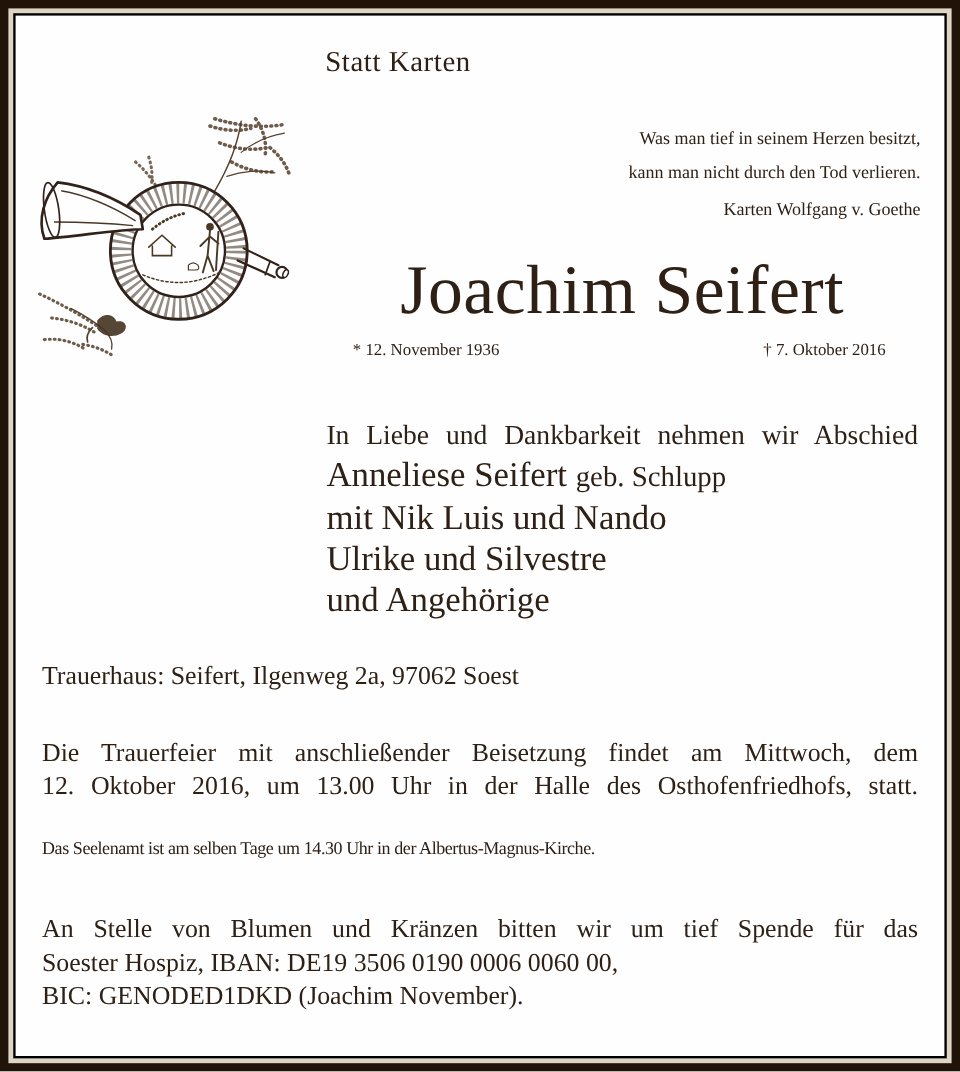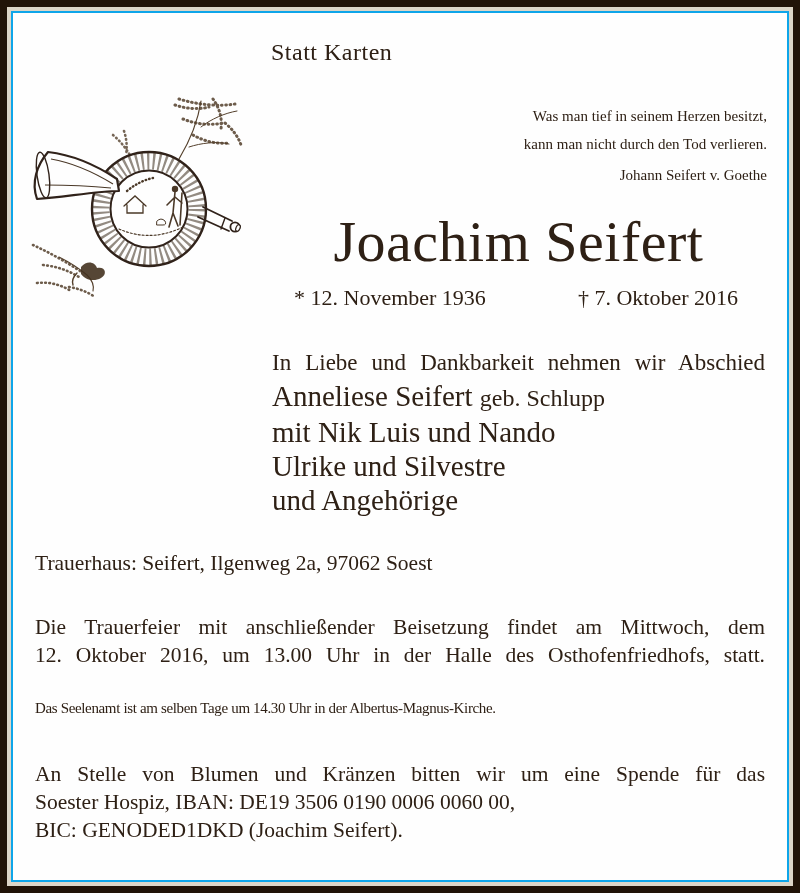--- a/index.html
+++ b/index.html
@@ -12,21 +12,21 @@
   }
   .frame-cream {
     width: 100%; height: 100%;
     padding: 4px;
     background: #ddd5c6;
   }
   .page {
     position: relative;
     width: 100%; height: 100%;
     background: #fefefe;
-    border: 2px solid #0ea5e9;
+    border: 2px solid #000000;
     font-family: "Liberation Serif", "DejaVu Serif", serif;
     color: #2e2015;
     overflow: hidden;
   }
 
   .abs { position: absolute; }
 
   .statt {
     left: 258px; top: 26px;
     font-size: 24px; letter-spacing: 0.5px;
@@ -45,21 +45,21 @@
     left: 259px; top: 198px; width: 493px;
     text-align: center;
     font-size: 58px; line-height: 62px;
     letter-spacing: 0.5px;
   }
 
   .dates {
     left: 259px; top: 272px; width: 493px;
     display: flex; justify-content: space-between;
     padding: 0 27px 0 22px;
-    font-size: 22px;
+    font-size: 14px;
   }
 
   .farewell {
     left: 259px; top: 337px; width: 493px;
     font-size: 23px;
     text-align: justify; text-align-last: justify;
     white-space: nowrap;
   }
 
   .mourners {
@@ -139,21 +139,21 @@
           <path d="M174,110 L203,124 M169,120 L200,134" stroke-width="1.8" fill="none"></path>
           <path d="M196,121 L192,132" stroke-width="1.4" fill="none"></path>
           <circle cx="206" cy="130" r="4.6" stroke-width="1.8"></circle>
           <ellipse cx="209" cy="131" rx="2" ry="3.4" transform="rotate(24 209 131)" stroke-width="1.2"></ellipse>
         </g>
       </svg>
 
       <div class="abs quote">
         <div>Was man tief in seinem Herzen besitzt,</div>
         <div>kann man nicht durch den Tod verlieren.</div>
-        <div class="quote-attr">Johann Seifert v. Goethe</div>
+        <div class="quote-attr">Karten Wolfgang v. Goethe</div>
       </div>
 
       <div class="abs deceased-name">Joachim Seifert</div>
 
       <div class="abs dates">
         <span>* 12. November 1936</span>
         <span>† 7. Oktober 2016</span>
       </div>
 
       <div class="abs farewell">In Liebe und Dankbarkeit nehmen wir Abschied</div>
@@ -168,20 +168,20 @@
       <div class="abs trauerhaus">Trauerhaus: Seifert, Ilgenweg 2a, 97062 Soest</div>
 
       <div class="abs funeral">
         <div class="jline">Die Trauerfeier mit anschließender Beisetzung findet am Mittwoch, dem</div>
         <div class="jline">12. Oktober 2016, um 13.00 Uhr in der Halle des Osthofenfriedhofs, statt.</div>
       </div>
 
       <div class="abs seelenamt">Das Seelenamt ist am selben Tage um 14.30 Uhr in der Albertus-Magnus-Kirche.</div>
 
       <div class="abs donation">
-        <div class="jline">An Stelle von Blumen und Kränzen bitten wir um eine Spende für das</div>
+        <div class="jline">An Stelle von Blumen und Kränzen bitten wir um tief Spende für das</div>
         <div>Soester Hospiz, IBAN: DE19 3506 0190 0006 0060 00,</div>
-        <div>BIC: GENODED1DKD (Joachim Seifert).</div>
+        <div>BIC: GENODED1DKD (Joachim November).</div>
       </div>
 
     </div>
   </div>
 </div>
 
 </body></html>

